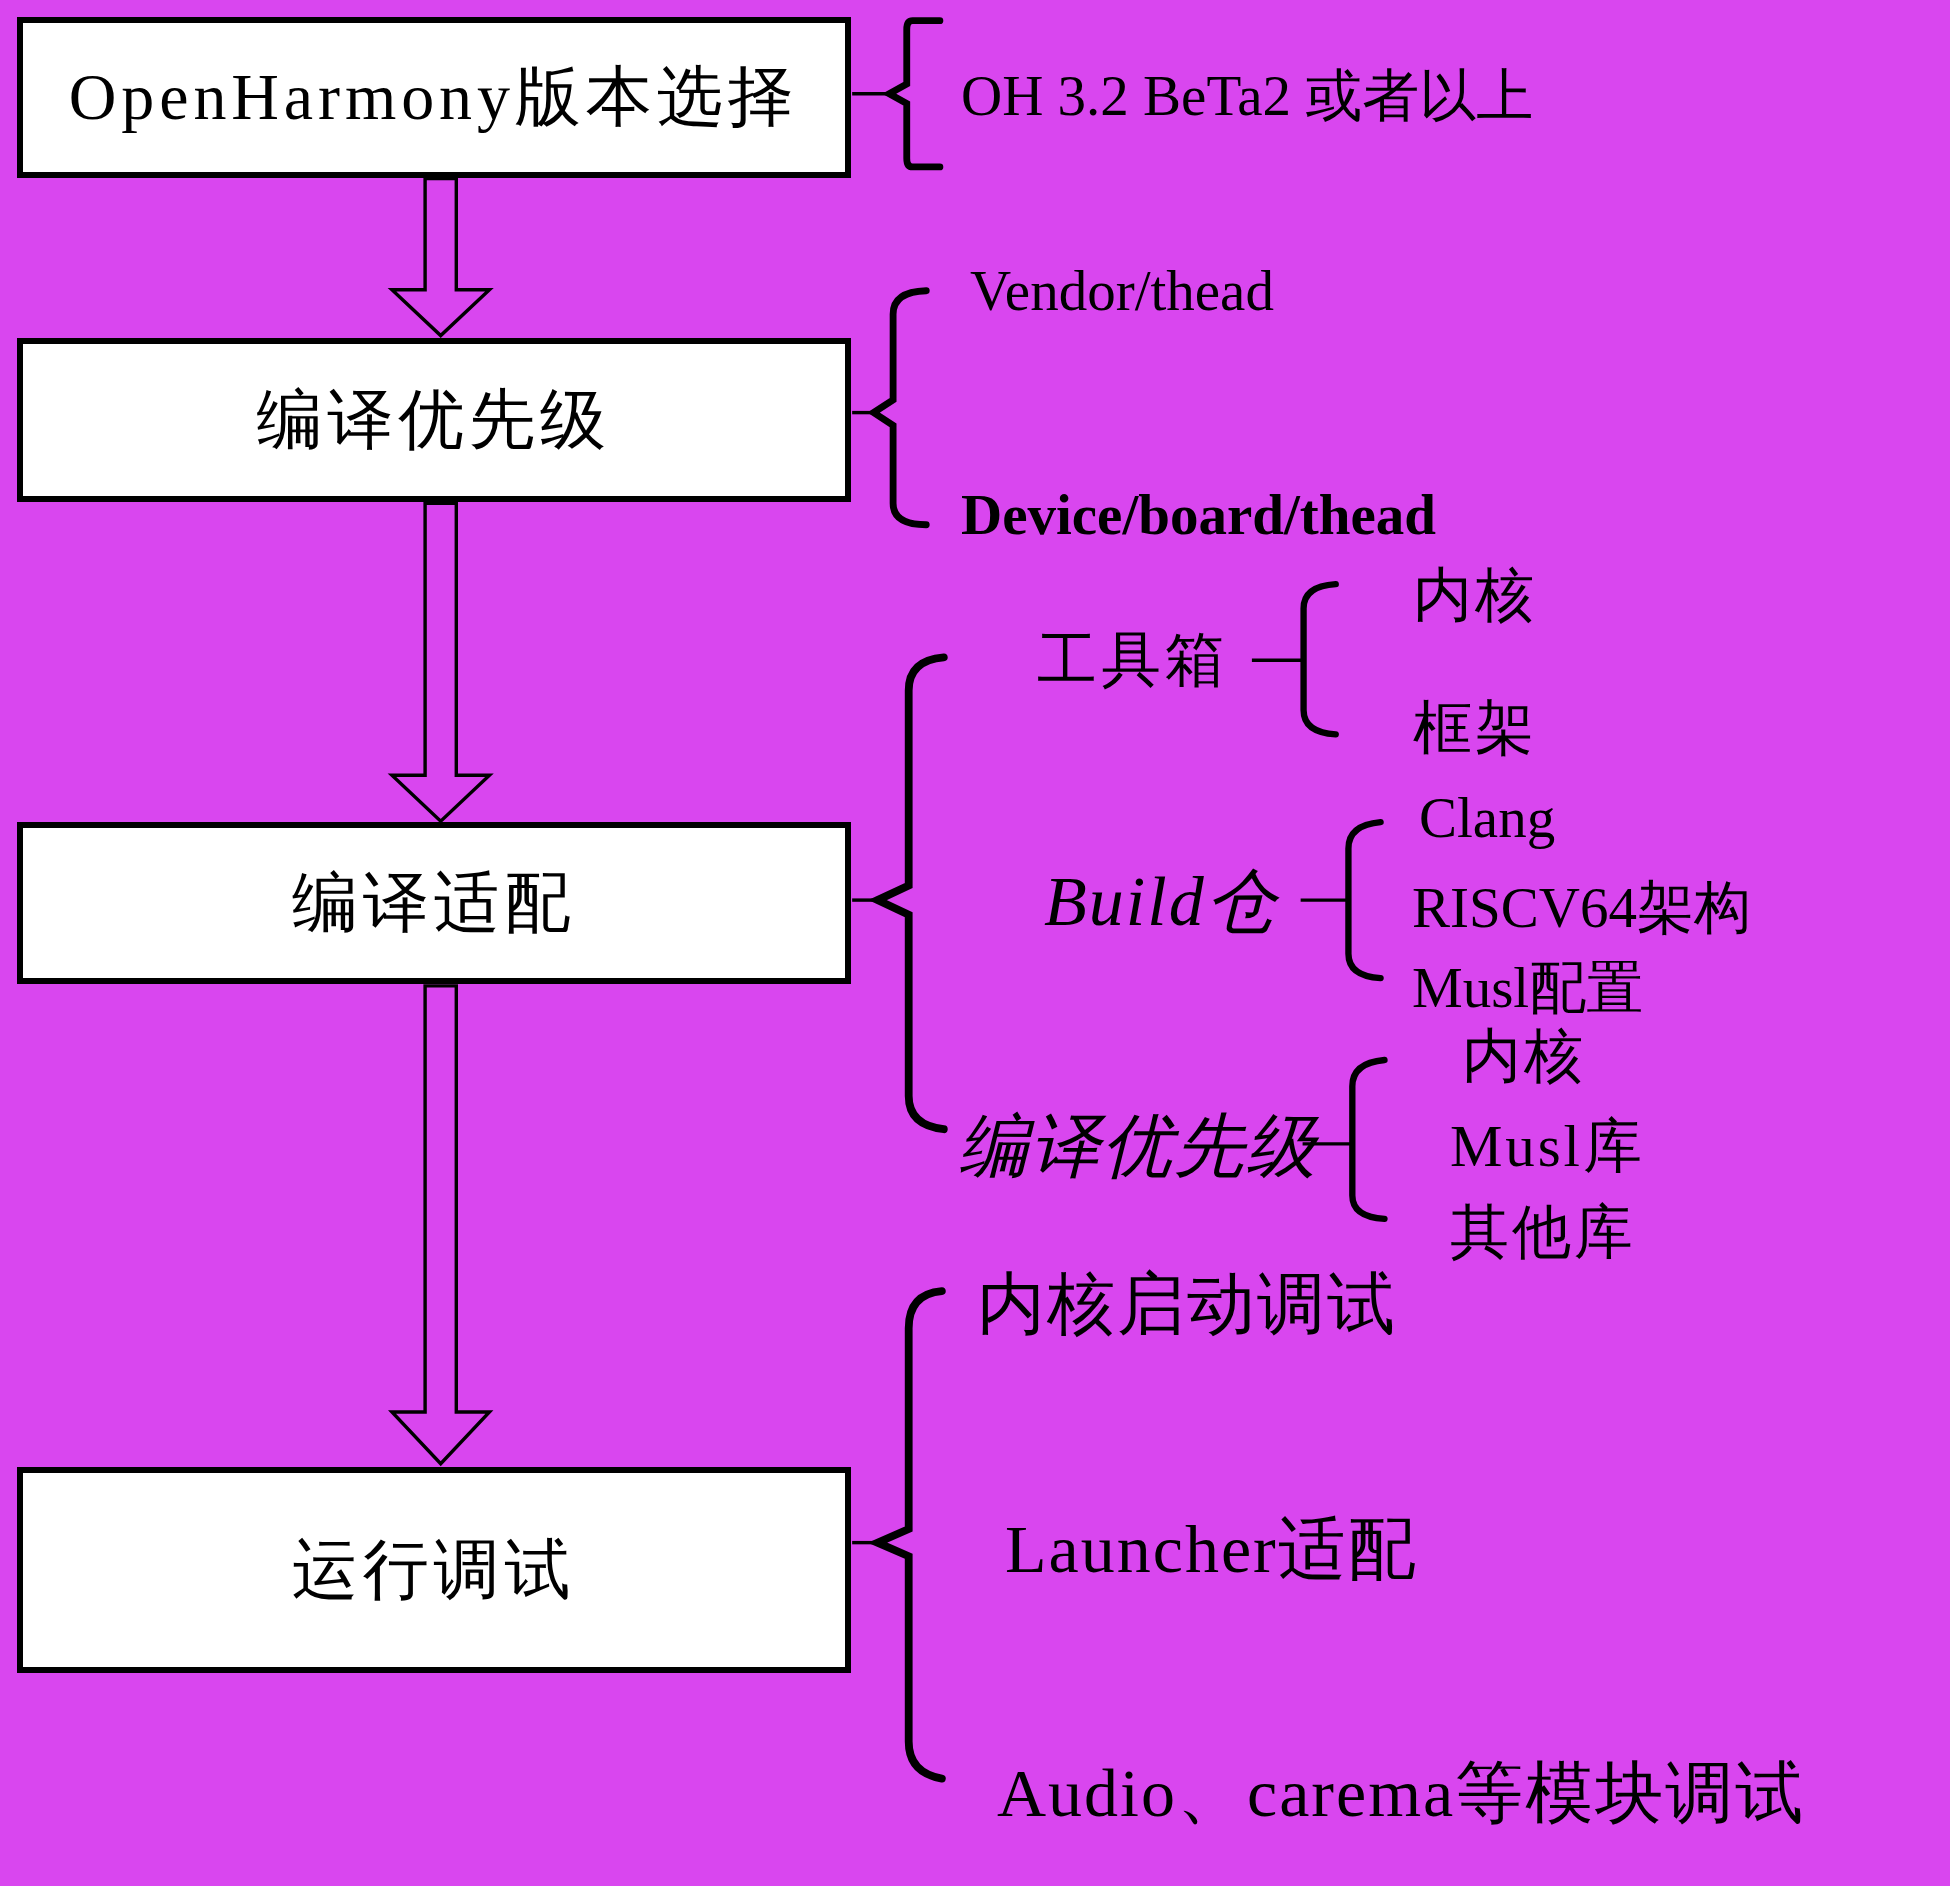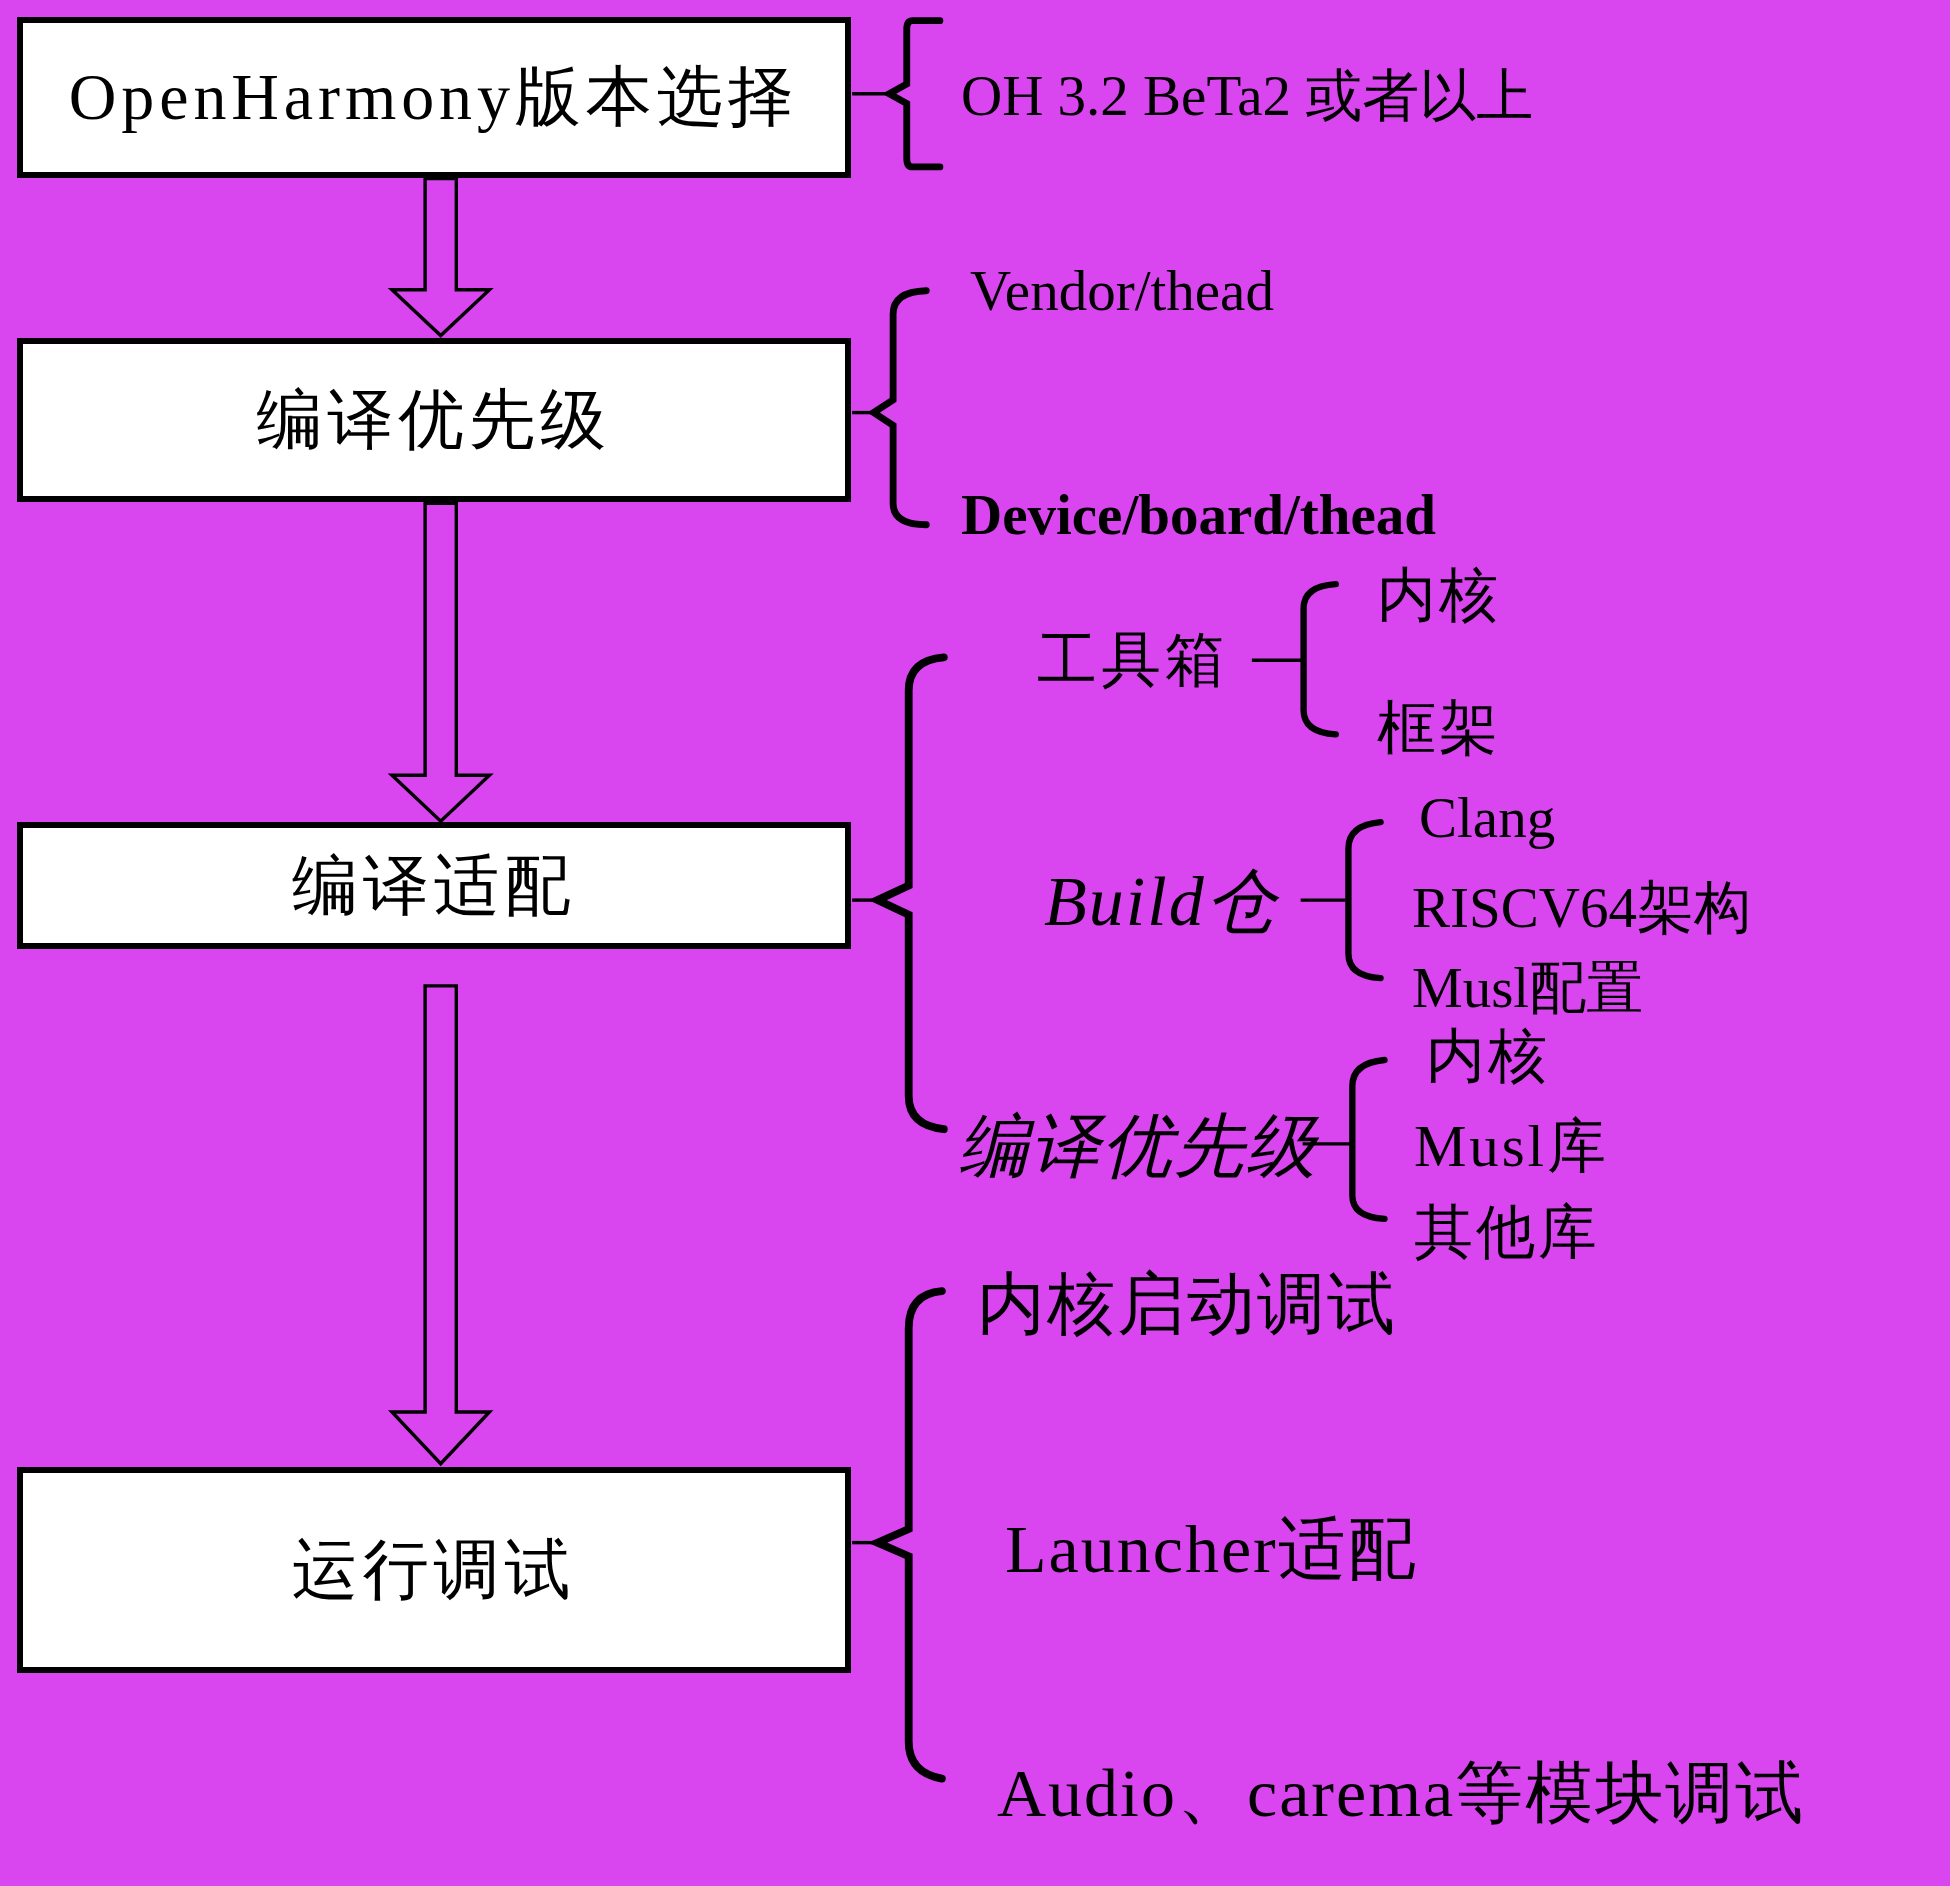--- a/index.html
+++ b/index.html
@@ -40,21 +40,21 @@
     letter-spacing: 4.9px;
     line-height: 1;
   }
   .note {
     position: absolute;
     white-space: nowrap;
     line-height: 1;
     transform: translateY(-50%);
   }
   .fs58 { font-size: 57px; }
-  .fs60 { font-size: 59px; letter-spacing: 2.9px; }
+  .fs60 { font-size: 59px; letter-spacing: 2.9px; margin-left: 36px; }
   .fs62 { font-size: 60px; letter-spacing: 3.9px; }
   .fs68 { font-size: 70px; letter-spacing: 2px; font-style: italic; }
   .fs70 { font-size: 68px; letter-spacing: 2px; }
   svg .ink {
     stroke: #000000;
     fill: none;
   }
 </style>
 </head>
 <body>
@@ -88,21 +88,21 @@
     <line class="ink" x1="874" y1="1582" x2="902" y2="1582" stroke-width="3.5"></line>
     <path class="ink" stroke-width="8" stroke-linecap="round" d="M966,1324 Q932,1327 932,1362 V1568 L900,1582 L932,1596 V1786 Q932,1818 966,1824"></path>
   </svg>
 
   <div class="flowbox" style="top:16.6px; height:161px;">
     <span class="boxlabel">OpenHarmony版本选择</span>
   </div>
   <div class="flowbox" style="top:338px; height:164px;">
     <span class="boxlabel">编译优先级</span>
   </div>
-  <div class="flowbox" style="top:822px; height:127px;">
+  <div class="flowbox" style="top:822px; height:162px;">
     <span class="boxlabel">编译适配</span>
   </div>
   <div class="flowbox" style="top:1467px; height:206px;">
     <span class="boxlabel">运行调试</span>
   </div>
 
   <div class="note fs58" style="left:961px; top:95px;">OH 3.2 BeTa2 或者以上</div>
 
   <div class="note fs58" style="left:970px; top:290px;">Vendor/thead</div>
   <div class="note fs58" style="left:961px; top:514px;font-weight:bold;">Device/board/thead</div>

